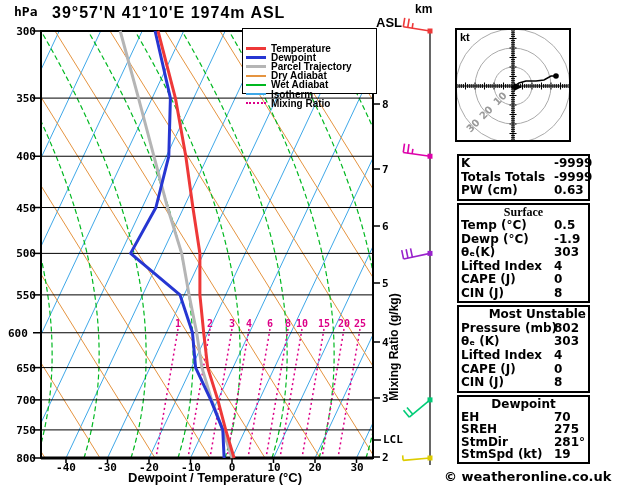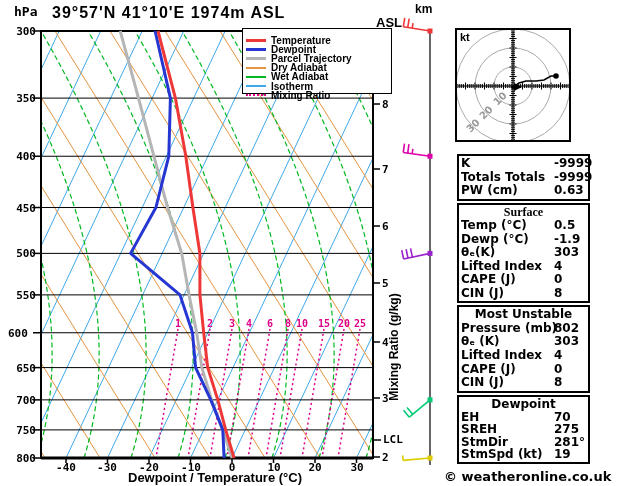--- a/index.html
+++ b/index.html
@@ -7,22 +7,22 @@
        font-family:"DejaVu Sans",sans-serif;}
   .lbl{position:absolute;white-space:nowrap;color:#000;font-weight:bold;}
   .mono{font-family:"DejaVu Sans Mono",monospace;}
   .tick-lab{position:absolute;font-family:"DejaVu Sans Mono",monospace;font-weight:bold;
             font-size:11px;color:#000;}
   .title{font-family:"Liberation Sans",sans-serif;font-size:16px;letter-spacing:1px;}
   .mixnum{position:absolute;font-family:"DejaVu Sans Mono",monospace;font-weight:bold;
           font-size:10px;color:#dd0088;text-align:center;width:18px;}
   .ringlab{position:absolute;font-family:"DejaVu Sans",sans-serif;font-weight:bold;
            font-size:10px;color:#999;transform:rotate(-45deg);}
-  #legend{position:absolute;left:242px;top:28px;width:150px;height:66px;background:#fff;
-          border:1px solid #000;z-index:3;padding:7px 0 0 3px;box-sizing:border-box;}
+  #legend{position:absolute;left:242px;top:28px;width:135px;height:66px;background:#fff;
+          border:1px solid #000;z-index:3;padding:15px 0 0 3px;box-sizing:border-box;}
   .leg-row{display:flex;align-items:center;height:9.1px;}
   .leg-sample{width:20px;flex:0 0 20px;margin-right:5px;}
   .leg-text{font-family:"Liberation Sans",sans-serif;font-weight:bold;font-size:10px;color:#000;}
   .statbox{position:absolute;left:457px;width:133px;border:2px solid #000;background:#fff;
            box-sizing:border-box;padding:1px 2px;z-index:2;}
   .stat-hdr{text-align:center;font-weight:bold;font-size:12px;font-family:"DejaVu Sans",sans-serif;}
   .stat-row{position:relative;font-weight:bold;font-size:12px;font-family:"DejaVu Sans",sans-serif;}
   .stat-val{position:absolute;left:93px;top:0;}
   svg{position:absolute;left:0;top:0;}
 </style>
@@ -392,21 +392,21 @@
       <div class="statbox" style="top: 203px; height: 100px;">
         <div class="stat-hdr" style="height: 13.4286px; line-height: 13.4286px; font-family: Liberation Serif, serif;">Surface</div>
         <div class="stat-row" style="height: 13.4286px; line-height: 13.4286px;"><span>Temp (°C)</span><span class="stat-val">0.5</span></div>
         <div class="stat-row" style="height: 13.4286px; line-height: 13.4286px;"><span>Dewp (°C)</span><span class="stat-val">-1.9</span></div>
         <div class="stat-row" style="height: 13.4286px; line-height: 13.4286px;"><span>θₑ(K)</span><span class="stat-val">303</span></div>
         <div class="stat-row" style="height: 13.4286px; line-height: 13.4286px;"><span>Lifted Index</span><span class="stat-val">4</span></div>
         <div class="stat-row" style="height: 13.4286px; line-height: 13.4286px;"><span>CAPE (J)</span><span class="stat-val">0</span></div>
         <div class="stat-row" style="height: 13.4286px; line-height: 13.4286px;"><span>CIN (J)</span><span class="stat-val">8</span></div>
       </div>
       <div class="statbox" style="top: 305px; height: 88px;">
-        <div class="stat-hdr" style="height: 13.6667px; line-height: 13.6667px;">Most Unstable</div>
+        <div class="stat-hdr" style="height: 13.6667px; line-height: 13.6667px; text-align: right;">Most Unstable</div>
         <div class="stat-row" style="height: 13.6667px; line-height: 13.6667px;"><span>Pressure (mb)</span><span class="stat-val">802</span></div>
         <div class="stat-row" style="height: 13.6667px; line-height: 13.6667px;"><span>θₑ (K)</span><span class="stat-val">303</span></div>
         <div class="stat-row" style="height: 13.6667px; line-height: 13.6667px;"><span>Lifted Index</span><span class="stat-val">4</span></div>
         <div class="stat-row" style="height: 13.6667px; line-height: 13.6667px;"><span>CAPE (J)</span><span class="stat-val">0</span></div>
         <div class="stat-row" style="height: 13.6667px; line-height: 13.6667px;"><span>CIN (J)</span><span class="stat-val">8</span></div>
       </div>
       <div class="statbox" style="top: 395px; height: 69px;">
         <div class="stat-hdr" style="height: 12.6px; line-height: 12.6px;">Dewpoint</div>
         <div class="stat-row" style="height: 12.6px; line-height: 12.6px;"><span>EH</span><span class="stat-val">70</span></div>
         <div class="stat-row" style="height: 12.6px; line-height: 12.6px;"><span>SREH</span><span class="stat-val">275</span></div>

